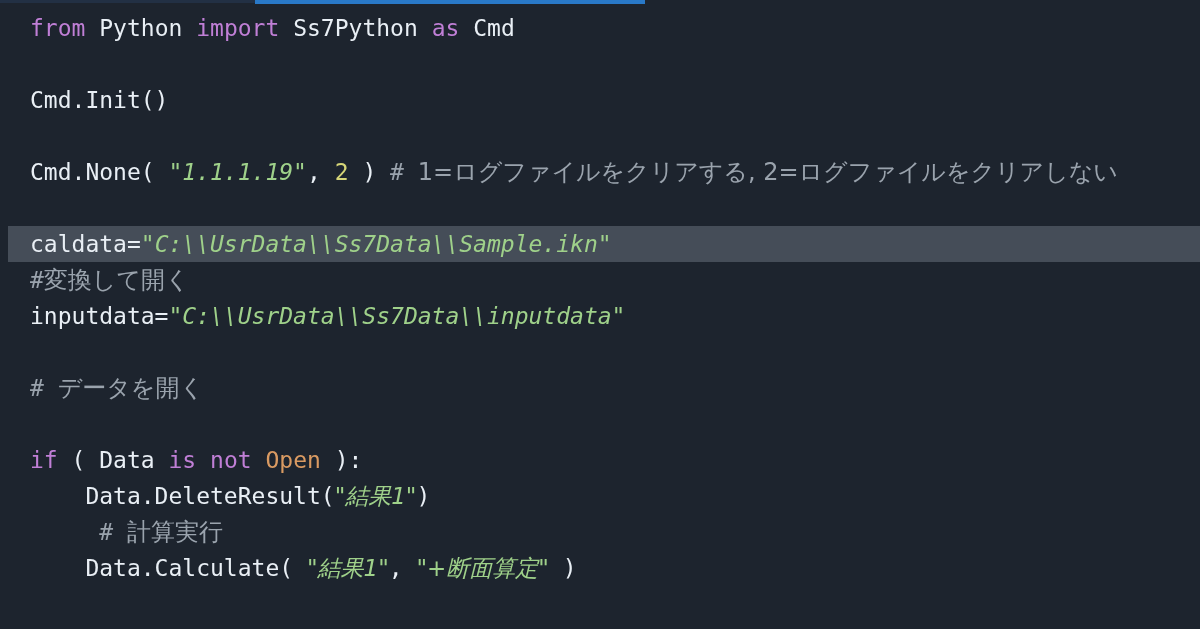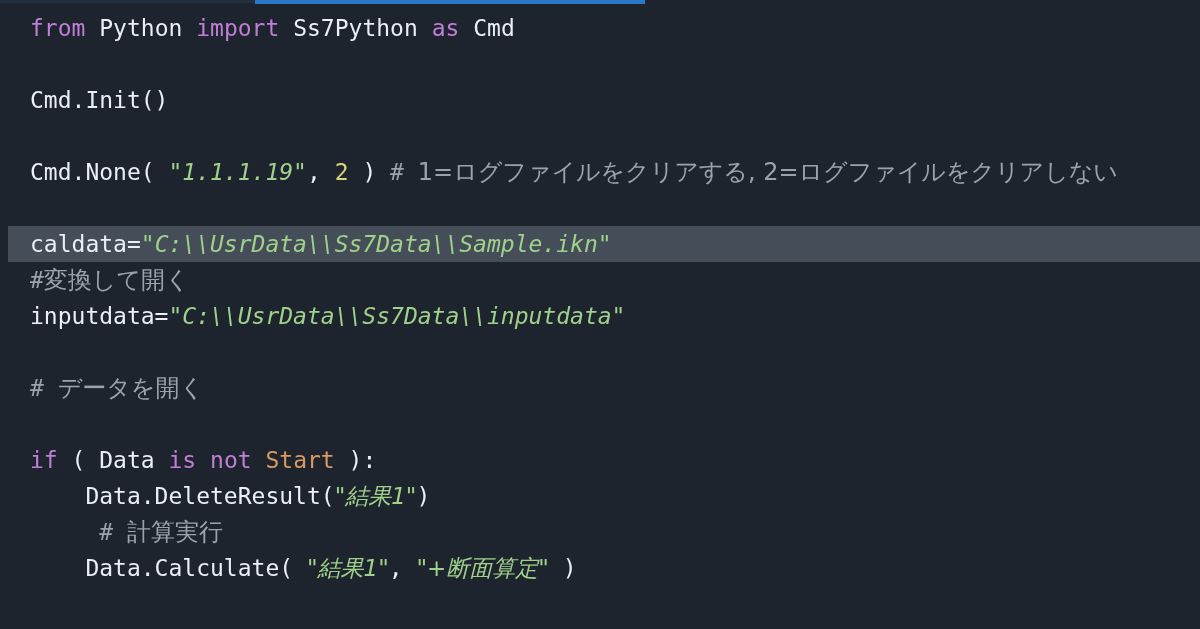--- a/index.html
+++ b/index.html
@@ -92,18 +92,18 @@
       <div class="line"><span class="plain">Cmd.Init()</span></div>
       <div class="line blank">&nbsp;</div>
       <div class="line"><span class="plain">Cmd.None( </span><span class="str">"1.1.1.19"</span><span class="plain">, </span><span class="num">2</span><span class="plain"> ) </span><span class="cmt"># </span><span class="cmt-ja">1=ログファイルをクリアする, 2=ログファイルをクリアしない</span></div>
       <div class="line blank">&nbsp;</div>
       <div class="line current"><span class="plain">caldata=</span><span class="str">"C:\\UsrData\\Ss7Data\\Sample.ikn"</span></div>
       <div class="line"><span class="cmt">#</span><span class="cmt-ja">変換して開く</span></div>
       <div class="line"><span class="plain">inputdata=</span><span class="str">"C:\\UsrData\\Ss7Data\\inputdata"</span></div>
       <div class="line blank">&nbsp;</div>
       <div class="line"><span class="cmt"># </span><span class="cmt-ja">データを開く</span></div>
       <div class="line blank">&nbsp;</div>
-      <div class="line"><span class="kw">if</span><span class="plain"> ( Data </span><span class="kw">is</span><span class="plain"> </span><span class="kw">not</span><span class="plain"> </span><span class="const">Start</span><span class="plain"> ):</span></div>
+      <div class="line"><span class="kw">if</span><span class="plain"> ( Data </span><span class="kw">is</span><span class="plain"> </span><span class="kw">not</span><span class="plain"> </span><span class="const">Open</span><span class="plain"> ):</span></div>
       <div class="line"><span class="plain">    Data.DeleteResult(</span><span class="ja-str">"結果1"</span><span class="plain">)</span></div>
       <div class="line"><span class="cmt">     # </span><span class="cmt-ja">計算実行</span></div>
       <div class="line"><span class="plain">    Data.Calculate( </span><span class="ja-str">"結果1"</span><span class="plain">, </span><span class="ja-str">"+断面算定"</span><span class="plain"> )</span></div>
     </div>
 </div>
 
 </body></html>

